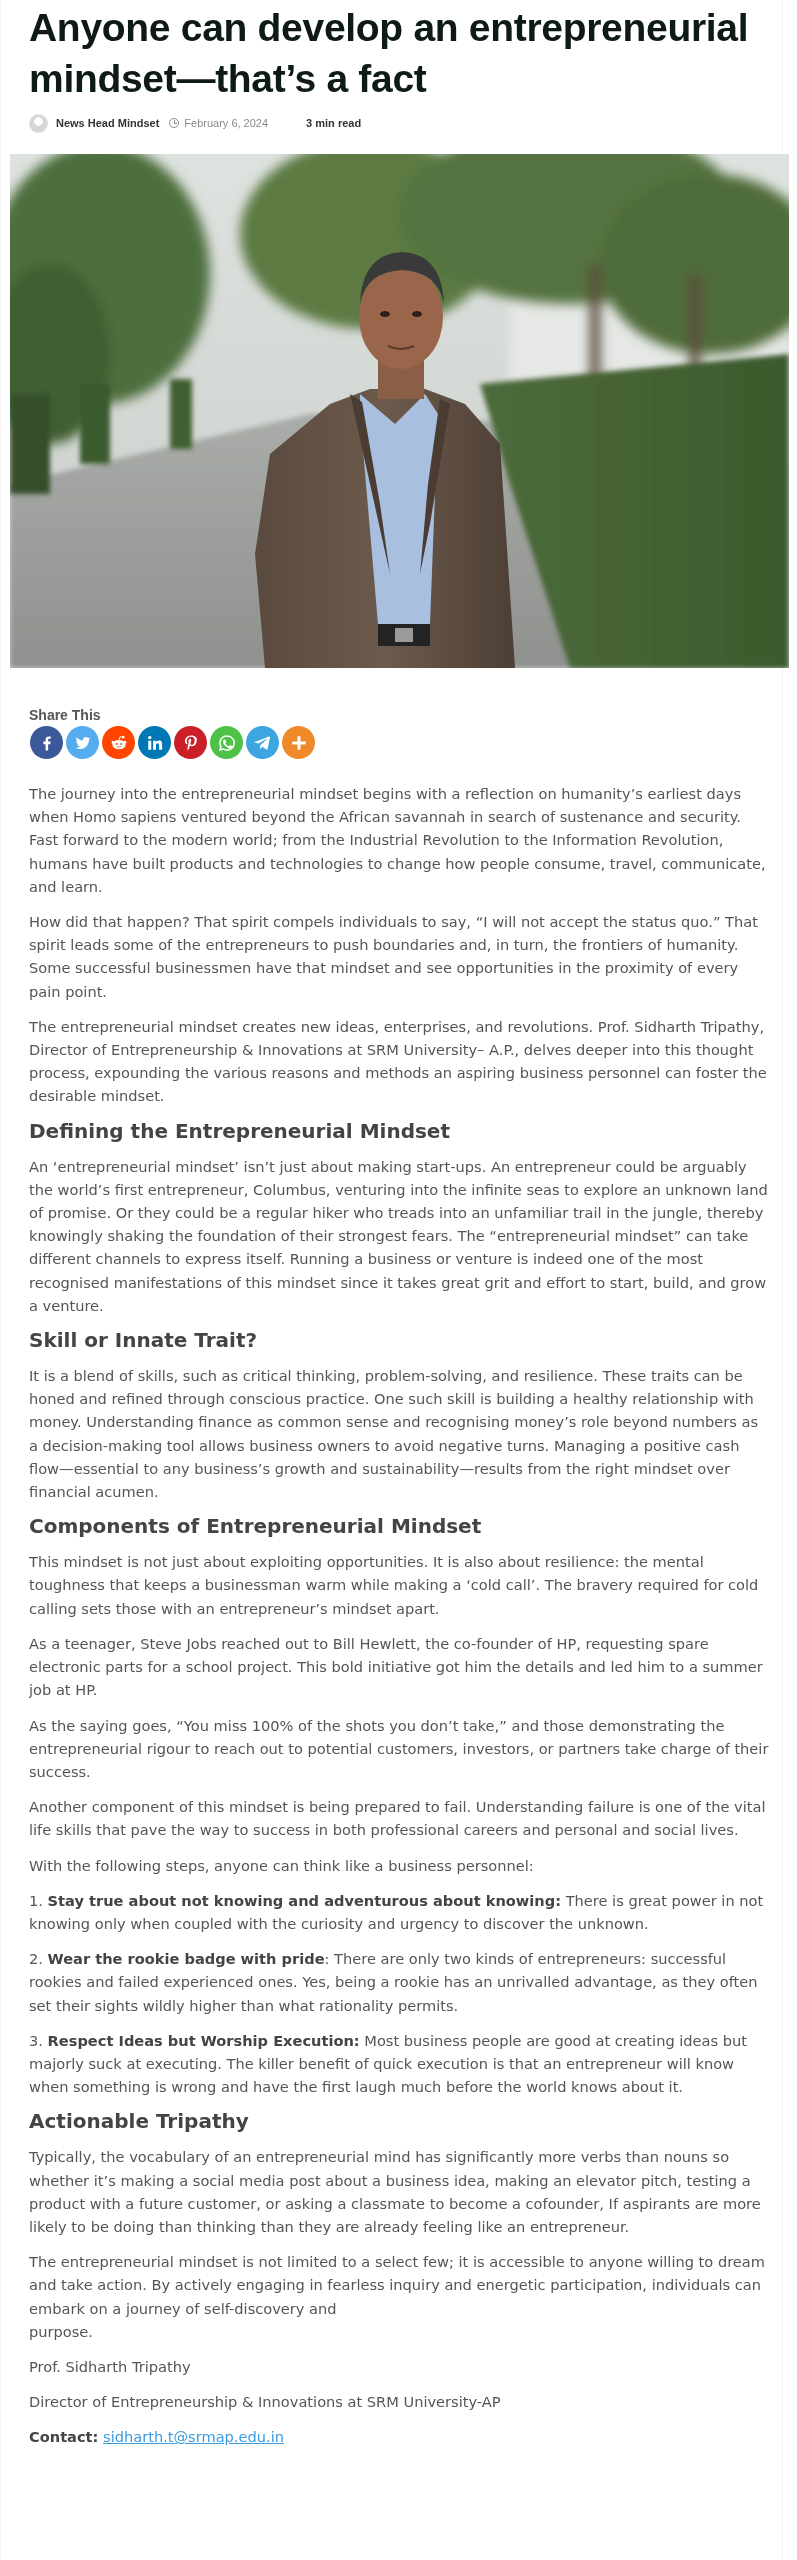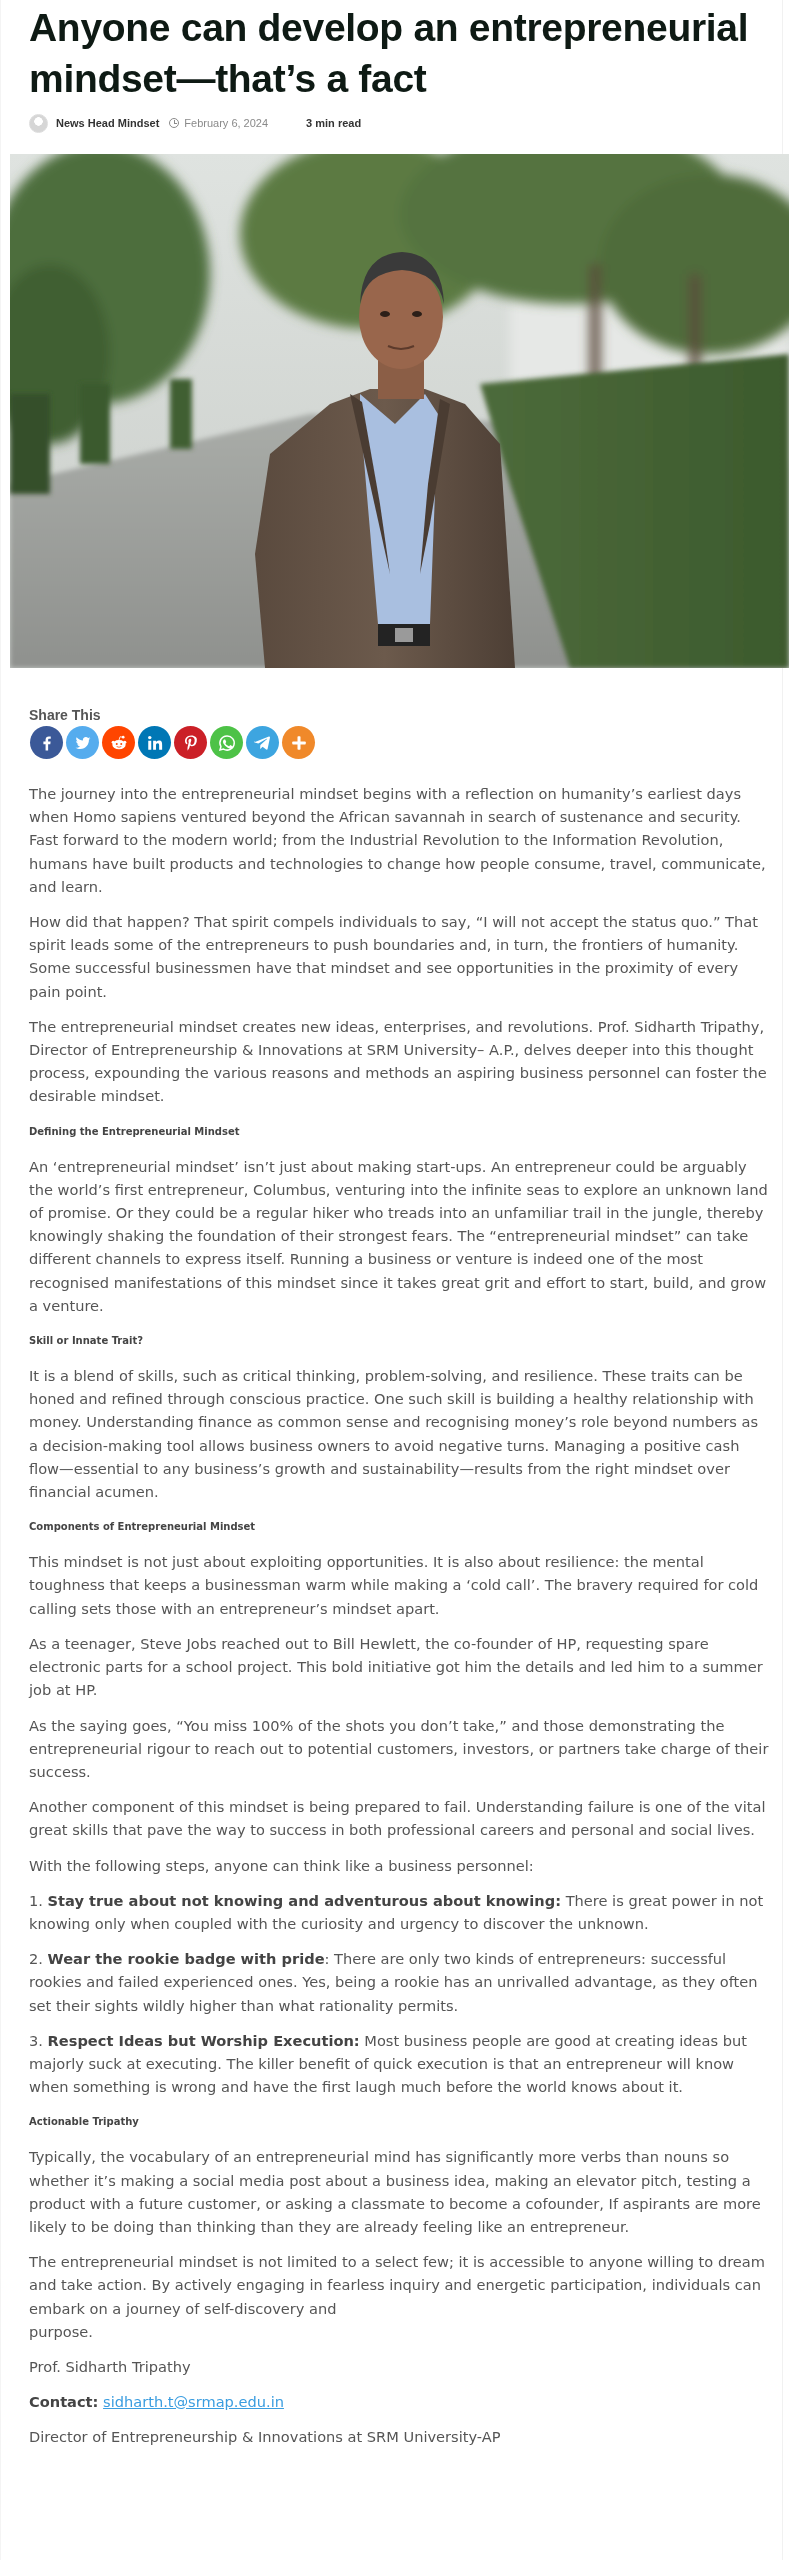--- a/index.html
+++ b/index.html
@@ -51,21 +51,21 @@
     display: flex; align-items: center; justify-content: center; cursor: pointer;
   }
   .share-btn svg { display: block; }
 
   .article {
     position: absolute; left: 28px; top: 782px; width: 742px;
     font-family: "DejaVu Sans", sans-serif; font-size: 14.6px; line-height: 23.2px; color: #555;
   }
   .article p { margin: 0 0 12px 0; }
   .article h3 {
-    margin: 0 0 12px 0; font-size: 10px; line-height: 23px; font-weight: 700; color: #444;
+    margin: 0 0 12px 0; font-size: 20px; line-height: 23px; font-weight: 700; color: #444;
   }
   .article b { color: #444; margin-top: 25px; }
   .article a { color: #3a9de0; text-decoration: underline; }
 </style>
 </head>
 <body>
 
 <div class="page">
 
   <h1 class="title">Anyone can develop an entrepreneurial mindset—that’s a fact</h1>
@@ -208,26 +208,26 @@
     <p>How did that happen? That spirit compels individuals to say, “I will not accept the status quo.” That spirit leads some of the entrepreneurs to push boundaries and, in turn, the frontiers of humanity. Some successful businessmen have that mindset and see opportunities in the proximity of every pain point.</p>
     <p>The entrepreneurial mindset creates new ideas, enterprises, and revolutions. Prof. Sidharth Tripathy, Director of Entrepreneurship &amp; Innovations at SRM University– A.P., delves deeper into this thought process, expounding the various reasons and methods an aspiring business personnel can foster the desirable mindset.</p>
     <h3>Defining the Entrepreneurial Mindset</h3>
     <p>An ‘entrepreneurial mindset’ isn’t just about making start-ups. An entrepreneur could be arguably the world’s first entrepreneur, Columbus, venturing into the infinite seas to explore an unknown land of promise. Or they could be a regular hiker who treads into an unfamiliar trail in the jungle, thereby knowingly shaking the foundation of their strongest fears. The “entrepreneurial mindset” can take different channels to express itself. Running a business or venture is indeed one of the most recognised manifestations of this mindset since it takes great grit and effort to start, build, and grow a venture.</p>
     <h3>Skill or Innate Trait?</h3>
     <p>It is a blend of skills, such as critical thinking, problem-solving, and resilience. These traits can be honed and refined through conscious practice. One such skill is building a healthy relationship with money. Understanding finance as common sense and recognising money’s role beyond numbers as a decision-making tool allows business owners to avoid negative turns. Managing a positive cash flow—essential to any business’s growth and sustainability—results from the right mindset over financial acumen.</p>
     <h3>Components of Entrepreneurial Mindset</h3>
     <p>This mindset is not just about exploiting opportunities. It is also about resilience: the mental toughness that keeps a businessman warm while making a ‘cold call’. The bravery required for cold calling sets those with an entrepreneur’s mindset apart.</p>
     <p>As a teenager, Steve Jobs reached out to Bill Hewlett, the co-founder of HP, requesting spare electronic parts for a school project. This bold initiative got him the details and led him to a summer job at HP.</p>
     <p>As the saying goes, “You miss 100% of the shots you don’t take,” and those demonstrating the entrepreneurial rigour to reach out to potential customers, investors, or partners take charge of their success.</p>
-    <p>Another component of this mindset is being prepared to fail. Understanding failure is one of the vital great skills that pave the way to success in both professional careers and personal and social lives.</p>
+    <p>Another component of this mindset is being prepared to fail. Understanding failure is one of the vital life skills that pave the way to success in both professional careers and personal and social lives.</p>
     <p>With the following steps, anyone can think like a business personnel:</p>
     <p><span>1. </span><b>Stay true about not knowing and adventurous about knowing:</b><span> There is great power in not knowing only when coupled with the curiosity and urgency to discover the unknown.</span></p>
     <p><span>2. </span><b>Wear the rookie badge with pride</b><span>: There are only two kinds of entrepreneurs: successful rookies and failed experienced ones. Yes, being a rookie has an unrivalled advantage, as they often set their sights wildly higher than what rationality permits.</span></p>
     <p><span>3. </span><b>Respect Ideas but Worship Execution:</b><span> Most business people are good at creating ideas but majorly suck at executing. The killer benefit of quick execution is that an entrepreneur will know when something is wrong and have the first laugh much before the world knows about it.</span></p>
     <h3>Actionable Tripathy</h3>
     <p>Typically, the vocabulary of an entrepreneurial mind has significantly more verbs than nouns so whether it’s making a social media post about a business idea, making an elevator pitch, testing a product with a future customer, or asking a classmate to become a cofounder, If aspirants are more likely to be doing than thinking than they are already feeling like an entrepreneur.</p>
     <p><span>The entrepreneurial mindset is not limited to a select few; it is accessible to anyone willing to dream and take action. By actively engaging in fearless inquiry and energetic participation, individuals can embark on a journey of self-discovery and</span><br><span>purpose.</span></p>
     <p>Prof. Sidharth Tripathy</p>
+    <p>Director of Entrepreneurship &amp; Innovations at SRM University-AP</p>
     <p><b>Contact:</b> <a href="#">sidharth.t@srmap.edu.in</a></p>
-    <p>Director of Entrepreneurship &amp; Innovations at SRM University-AP</p>
   </div>
 
 </div>
 
 </body></html>

